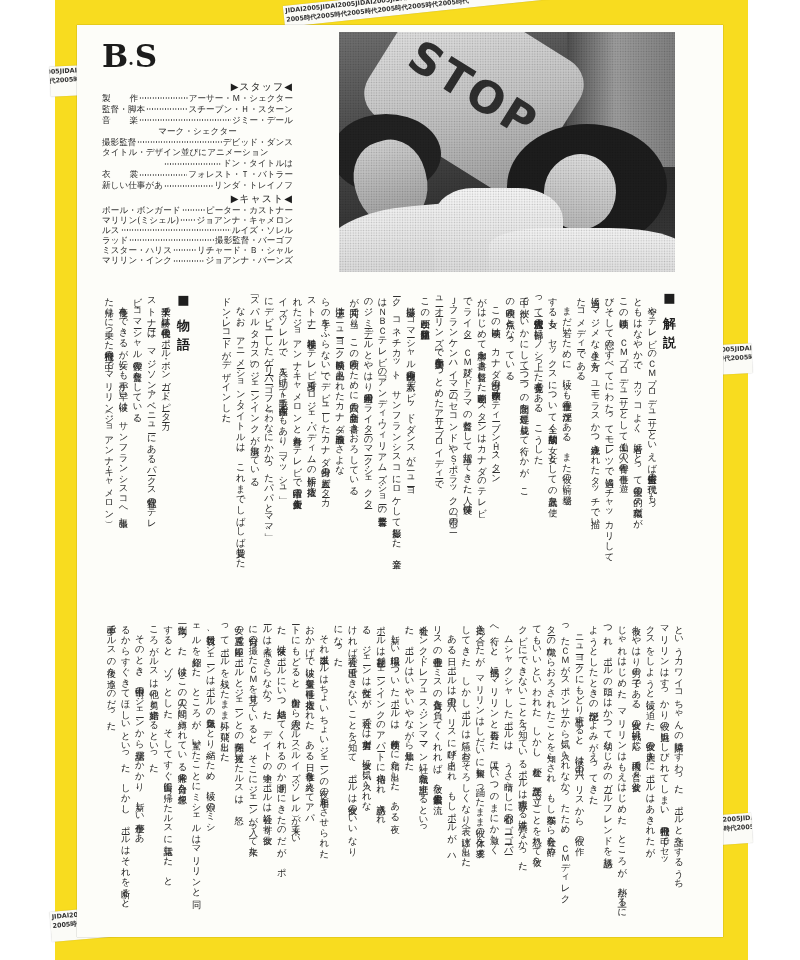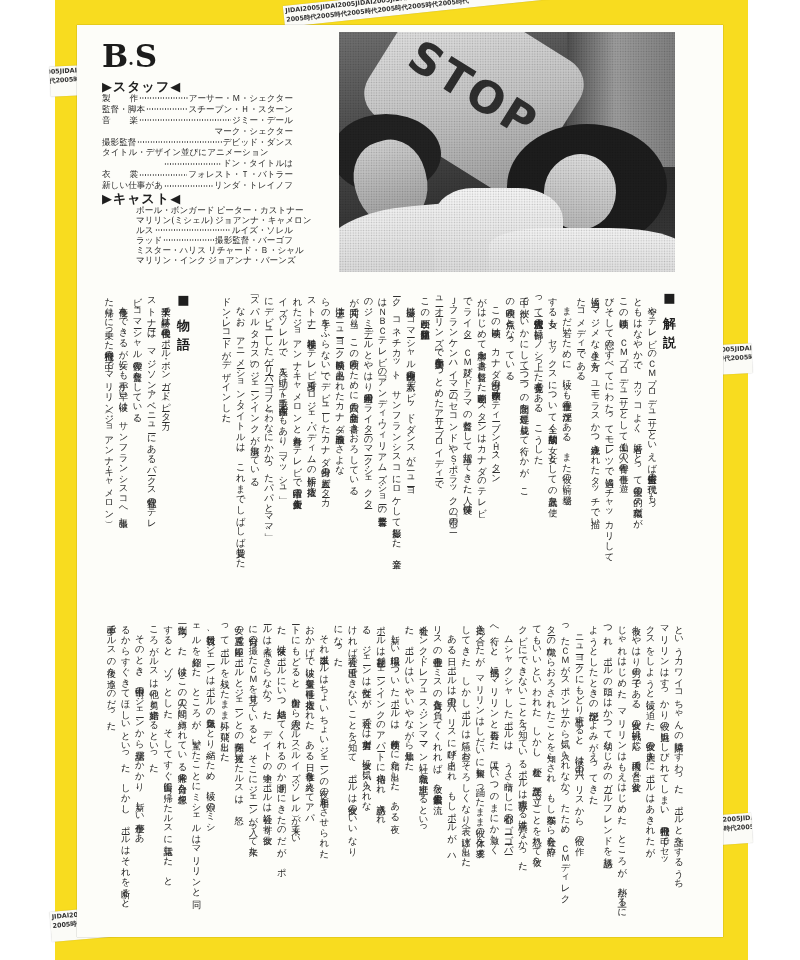--- a/index.html
+++ b/index.html
@@ -22,28 +22,28 @@
 .logo{position:absolute;left:25px;top:17px;height:27px;display:flex;align-items:flex-end;color:#1c1c1c;}
 .logo-inits{width:63px;display:flex;align-items:flex-end;}
 .logo-init{font-family:"DejaVu Serif",serif;font-weight:bold;font-size:31px;line-height:26px;letter-spacing:-1px;}
 .logo-dot{font-family:"DejaVu Serif",serif;font-weight:bold;font-size:16px;line-height:14px;margin:0 1px 2px 1px;}
 .logo-title{font-family:"DejaVu Sans",sans-serif;font-weight:bold;font-size:21px;line-height:26px;letter-spacing:-3px;}
 
 
 .credits{position:absolute;left:25px;width:191px;font-family:"DejaVu Serif",serif;font-size:8.6px;color:#2a2a2a;}
 .staff{top:55px;}
 .cast{top:167px;}
-.credits-heading{text-align:left;font-family:"DejaVu Sans",sans-serif;font-weight:bold;font-size:13px;line-height:13px;height:13px;letter-spacing:1px;color:#1e1e1e;}
+.credits-heading{text-align:right;font-family:"DejaVu Sans",sans-serif;font-weight:normal;font-size:10px;line-height:13px;height:13px;letter-spacing:1px;color:#1e1e1e;}
 .crow{display:flex;align-items:center;height:10.9px;line-height:10.9px;white-space:nowrap;}
-.cast .crow{height:10.1px;line-height:10.1px;margin-left:34px;}
+.cast .crow{height:10.1px;line-height:10.1px;}
 .crow .role{flex:none;}
 .crow .role.spaced{letter-spacing:19px;margin-right:-19px;}
 .crow .leader{flex:1;height:4px;margin:0 1px;background-image:radial-gradient(circle,#555 0.55px,transparent 0.8px);background-size:2.6px 4px;background-repeat:repeat-x;background-position:0 50%;}
 .crow .name{flex:none;}
-.crow.right{justify-content:flex-end;}
+.crow.right{justify-content:center;}
 .crow .indent{flex:none;width:61px;}
 
 
 .photo{position:absolute;left:262px;top:7px;width:336px;height:240px;overflow:h​idden;background:#3c3c3c;overflow:hidden;}
 .ph{position:absolute;}
 .ph-bg{left:0;top:0;width:336px;height:240px;background:linear-gradient(165deg,#707070 0%,#4a4a4a 35%,#2e2e2e 70%,#3a3a3a 100%);}
 .ph-wall{left:228px;top:0;width:108px;height:135px;background:linear-gradient(90deg,#4e4e4e 0%,#9c9c9c 45%,#7e7e7e 100%);}
 .ph-pillow{left:40px;top:-18px;width:190px;height:150px;border-radius:28px;background:linear-gradient(135deg,#ececec 0%,#c4c4c4 55%,#9a9a9a 100%);transform:rotate(32deg);display:flex;align-items:center;justify-content:center;}
 .ph-pillow span{font-family:"DejaVu Sans",sans-serif;font-weight:bold;font-size:44px;letter-spacing:3px;color:#2f2f2f;}
 .ph-hair-man{left:-8px;top:82px;width:110px;height:80px;border-radius:50%;background:#222;}

